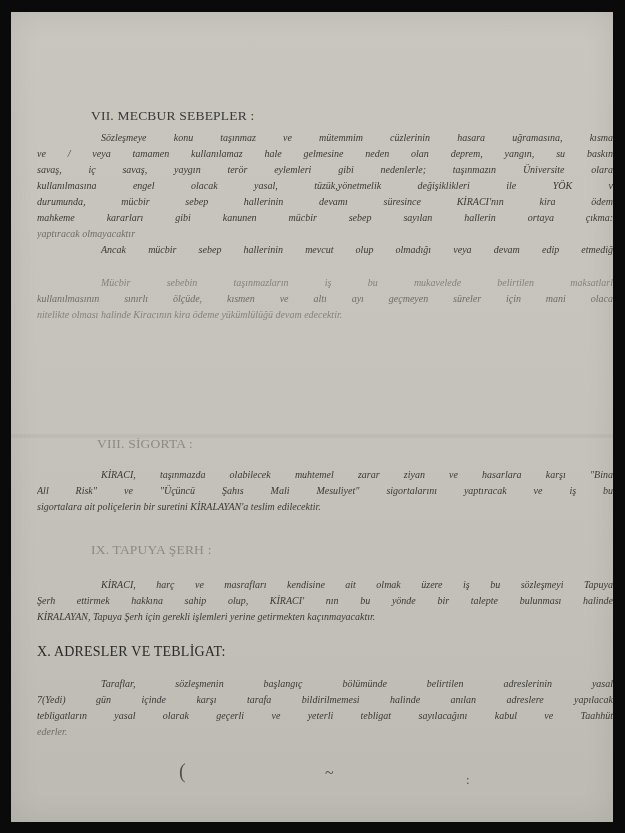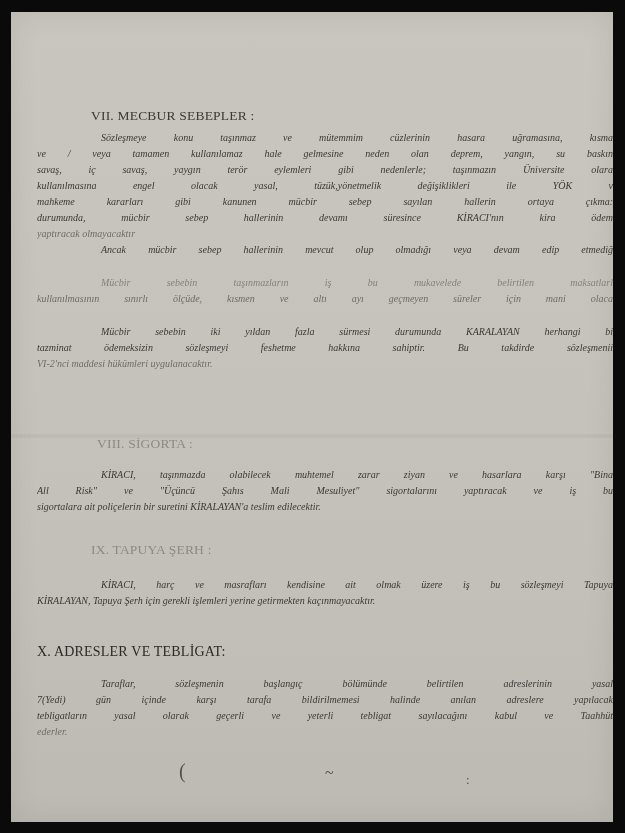--- a/index.html
+++ b/index.html
@@ -41,52 +41,49 @@
 <div class="paper">
   <div class="fold"></div>
 
   <div class="heading" style="top:96px;">VII. MECBUR SEBEPLER :</div>
 
   <div class="para" style="top:118px;">
     <span class="line indent">Sözleşmeye konu taşınmaz ve mütemmim cüzlerinin hasara uğramasına, kısma</span>
     <span class="line">ve / veya tamamen kullanılamaz hale gelmesine neden olan deprem, yangın, su baskın</span>
     <span class="line">savaş, iç savaş, yaygın terör eylemleri gibi nedenlerle; taşınmazın Üniversite olara</span>
     <span class="line">kullanılmasına engel olacak yasal, tüzük,yönetmelik değişiklikleri ile YÖK v</span>
+    <span class="line">durumunda, mücbir sebep hallerinin devamı süresince KİRACI'nın kira ödem</span>
     <span class="line">mahkeme kararları gibi kanunen mücbir sebep sayılan hallerin ortaya çıkma:</span>
-    <span class="line">durumunda, mücbir sebep hallerinin devamı süresince KİRACI'nın kira ödem</span>
     <span class="line last light">yaptıracak olmayacaktır</span>
   </div>
 
   <div class="para" style="top:230px;">
     <span class="line indent">Ancak mücbir sebep hallerinin mevcut olup olmadığı veya devam edip etmediğ</span>
   </div>
 
   <div class="para light" style="top:263px;">
     <span class="line indent lighter">Mücbir sebebin taşınmazların iş bu mukavelede belirtilen maksatlarl</span>
     <span class="line">kullanılmasının sınırlı ölçüde, kısmen ve altı ayı geçmeyen süreler için mani olaca</span>
+    <span class="line last lighter">nitelikte olması halinde Kiracının kira ödeme yükümlülüğü devam edecektir.</span>
   </div>
 
-  <div class="para" style="top:312px;">
-    <span class="line indent">Mücbir sebebin iki yıldan fazla sürmesi durumunda KARALAYAN herhangi bi</span>
-    <span class="line">tazminat ödemeksizin sözleşmeyi feshetme hakkına sahiptir. Bu takdirde sözleşmenii</span>
-    <span class="line last light">VI-2'nci maddesi hükümleri uygulanacaktır.</span>
-  </div>
 
   <div class="heading faded" style="top:424px;margin-left:6px;">VIII. SİGORTA :</div>
 
   <div class="para" style="top:455px;">
     <span class="line indent">KİRACI, taşınmazda olabilecek muhtemel zarar ziyan ve hasarlara karşı "Bina</span>
     <span class="line">All Risk" ve "Üçüncü Şahıs  Mali Mesuliyet" sigortalarını yaptıracak ve iş bu</span>
     <span class="line last">sigortalara ait poliçelerin bir suretini KİRALAYAN'a teslim edilecektir.</span>
   </div>
 
   <div class="heading faded" style="top:530px;">IX. TAPUYA ŞERH :</div>
 
   <div class="para" style="top:565px;">
     <span class="line indent">KİRACI, harç ve masrafları kendisine ait olmak üzere iş bu sözleşmeyi Tapuya</span>
+    <span class="line">Şerh ettirmek hakkına sahip olup, KİRACI' nın bu yönde bir talepte bulunması halinde</span>
     <span class="line last">KİRALAYAN, Tapuya Şerh için gerekli işlemleri yerine getirmekten kaçınmayacaktır.</span>
   </div>
 
   <div class="heading bold-h" style="top:632px; left:26px; font-weight:normal; color:#2b2a27; font-size:14px;">X. ADRESLER VE TEBLİGAT:</div>
 
   <div class="para" style="top:664px;">
     <span class="line indent">Taraflar, sözleşmenin başlangıç bölümünde belirtilen adreslerinin yasal</span>
     <span class="line">7(Yedi) gün içinde karşı tarafa bildirilmemesi halinde anılan adreslere yapılacak</span>
     <span class="line">tebligatların yasal olarak geçerli ve yeterli tebligat sayılacağını kabul ve Taahhüt</span>
     <span class="line last light">ederler.</span>

